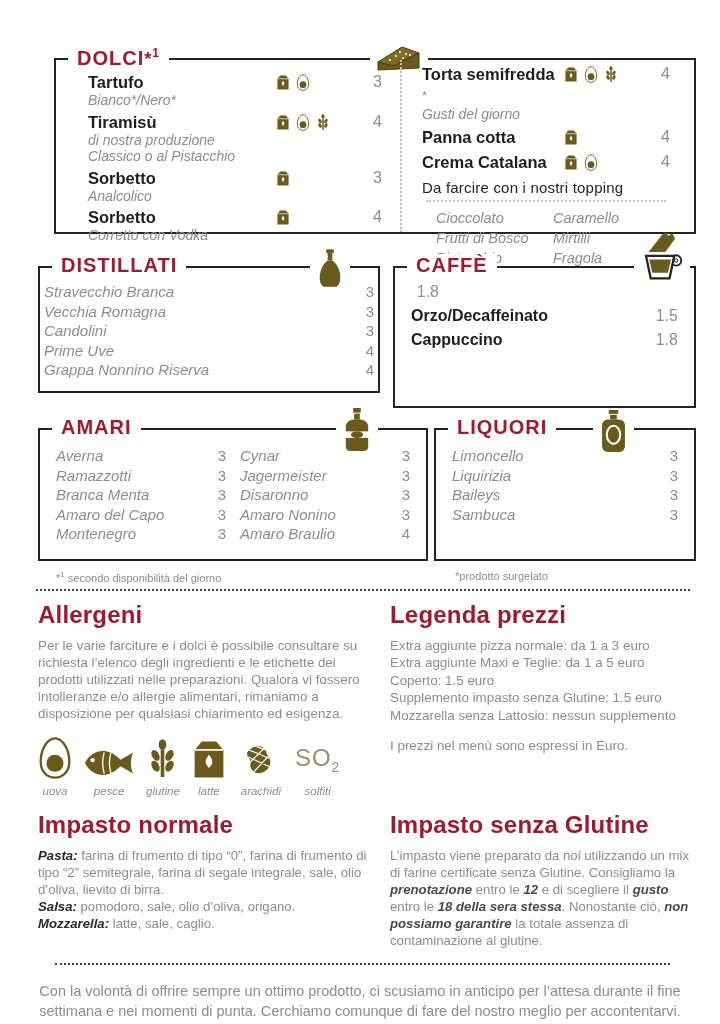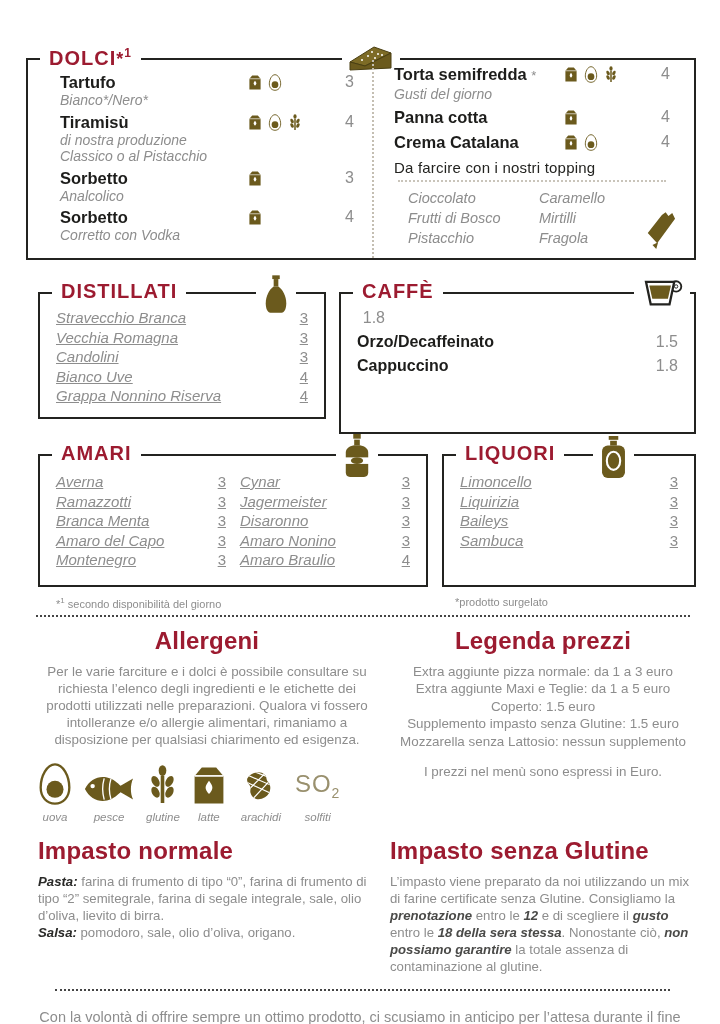--- a/index.html
+++ b/index.html
@@ -8,21 +8,21 @@
          color:#1d1d1b; font-family:"Liberation Sans", sans-serif; overflow:hidden; }
 
   
   .box{ position:relative; border:2px solid #232320; background:#fff; }
   .legend{ position:absolute; top:-14px; left:12px; background:#fff; padding:0 9px;
            font-weight:700; font-size:20px; letter-spacing:1px; color:#9c1b30; white-space:nowrap; }
   .legend .sup{ font-size:12px; vertical-align:super; }
   .legend .star{ font-size:18px; }
   .box-icon{ position:absolute; background:#fff; padding:0 6px; line-height:0; }
 
-  .box-dolci{ margin:58px 24px 0 26px; height:202px; display:flex; }
+  .box-dolci{ margin:58px 24px 0 54px; height:176px; display:flex; }
   .pane{ padding:12px 18px 0 32px; width:344px; }
   .pane.right{ flex:1; border-left:2px dotted #c4beb2; padding:4px 24px 0 20px; position:relative; }
 
   .mi{ display:flex; align-items:flex-start; margin-bottom:3px; }
   .mi-main{ flex:1; }
   .nm{ font-weight:700; font-size:16.5px; line-height:20px; color:#1d1d1b; }
   .nm .star{ color:#8d8d8d; font-weight:400; font-size:13px; }
   .ds{ font-style:italic; color:#8d8d8d; font-size:14px; line-height:16.5px; }
   .ics{ width:78px; display:flex; gap:6px; align-items:center; padding-top:2px; }
   .ai{ width:14px; height:17px; }
@@ -31,47 +31,47 @@
 
   .topping{ margin-top:7px; position:relative; }
   .topping-title{ font-size:15px; color:#232320; letter-spacing:.2px; }
   .topping-sep{ border-top:2px dotted #c9c4ba; margin:4px 4px 6px; }
   .top-cols{ display:flex; padding-left:14px; }
   .top-cols ul{ list-style:none; width:50%; }
   .top-cols li{ font-style:italic; color:#8d8d8d; font-size:14.5px; line-height:20px; }
   .pipe-wrap{ position:absolute; right:-6px; bottom:-2px; line-height:0; }
 
   .row2{ display:flex; gap:13px; margin:32px 24px 0 38px; }
-  .box-distillati{ width:288px; height:127px; padding:14px 16px 0; }
+  .box-distillati{ width:342px; height:127px; padding:14px 4px 0; }
   .box-caffe{ flex:1; height:142px; padding:12px 16px 0; }
-  .sr{ display:flex; font-style:italic; color:#8d8d8d; font-size:15px; line-height:19.5px;text-decoration:underline; }
+  .sr{ display:flex; font-style:italic; color:#8d8d8d; font-size:15px; line-height:19.5px; }
   .sr-n{ flex:1; }
   .sr-p{ width:22px; text-align:right; font-style:normal; }
   .cr{ display:flex; font-size:16px; line-height:24px; }
   .cr-n{ flex:1; font-weight:700; color:#1d1d1b; }
   .cr-p{ width:28px; text-align:right; color:#8d8d8d; }
 
-  .row3{ display:flex; gap:14px; margin:20px 24px 0 38px; }
+  .row3{ display:flex; gap:6px; margin:20px 24px 0 38px; }
   .box-amari{ width:390px; height:133px; padding:16px 16px 0; }
   .box-liquori{ flex:1; height:133px; padding:16px 16px 0; }
   .am-cols{ display:flex; }
   .am-col{ flex:1; }
   .am-col + .am-col{ padding-left:14px; }
 
   
   .footnotes{ display:grid; grid-template-columns:417px auto; margin:9px 24px 0 38px;
               font-size:11px; color:#8d8d8d; }
   .footnotes .fl{ padding-left:18px; }
   .footnotes .sup{ font-size:8px; vertical-align:super; }
   .dotline{ border-top:2px dotted #454545; height:0; }
   .dl1{ margin:5px 30px 0 36px; }
   .dl2{ margin:14px 50px 0 55px; }
 
   
-  .info{ display:grid; grid-template-columns:352px auto; margin:10px 24px 0 38px;text-align:center; }
+  .info{ display:grid; grid-template-columns:352px auto; margin:10px 24px 0 38px; }
   h2{ font-size:24px; font-weight:700; color:#9c1b30; letter-spacing:.2px; margin-bottom:8px; }
   .gtxt{ font-size:13.4px; color:#8d8d8d; line-height:17px; }
   .leg-line{ font-size:13.4px; color:#8d8d8d; line-height:17.5px; }
   .prices-note{ margin-top:13px; }
   .al-row{ display:flex; align-items:flex-end; gap:11px; margin-top:14px; }
   .al-item{ display:flex; flex-direction:column; align-items:center; gap:5px; }
   .al-lab{ font-style:italic; font-size:11.5px; color:#8d8d8d; }
   .so2{ font-size:24px; color:#99906e; letter-spacing:1px; line-height:26px; }
   .so2 sub{ font-size:14px; }
 
@@ -312,21 +312,21 @@
         </div>
       <div class="sr">
           <span class="sr-n">Vecchia Romagna</span>
           <span class="sr-p">3</span>
         </div>
       <div class="sr">
           <span class="sr-n">Candolini</span>
           <span class="sr-p">3</span>
         </div>
       <div class="sr">
-          <span class="sr-n">Bianco Uve</span>
+          <span class="sr-n">Prime Uve</span>
           <span class="sr-p">4</span>
         </div>
       <div class="sr">
           <span class="sr-n">Grappa Nonnino Riserva</span>
           <span class="sr-p">4</span>
         </div>
     </section>
 
     <section class="box box-caffe">
       <div class="legend">CAFFÈ</div>
@@ -482,20 +482,21 @@
       <div class="leg-line">Mozzarella senza Lattosio: nessun supplemento</div>
       <div class="leg-line prices-note">I prezzi nel menù sono espressi in Euro.</div>
     </div>
   </div>
 
   <div class="impasto">
     <div style="padding-right:16px;">
       <h2>Impasto normale</h2>
       <p class="ing"><span class="lab">Pasta:</span><span> farina di frumento di tipo “0”, farina di frumento di tipo “2” semitegrale, farina di segale integrale, sale, olio d’oliva, lievito di birra.</span></p>
       <p class="ing"><span class="lab">Salsa:</span><span> pomodoro, sale, olio d’oliva, origano.</span></p>
+      <p class="ing"><span class="lab">Mozzarella:</span><span> latte, sale, caglio.</span></p>
     </div>
     <div class="imp-right">
       <h2>Impasto senza Glutine</h2>
       <p class="ing"><span>L’impasto viene preparato da noi utilizzando un mix di farine certificate senza Glutine. Consigliamo la </span><span class="em">prenotazione</span><span> entro le </span><span class="em">12</span><span> e di scegliere il </span><span class="em">gusto</span><span> entro le </span><span class="em">18 della sera stessa</span><span>. Nonostante ciò, </span><span class="em">non possiamo garantire</span><span> la totale assenza di contaminazione al glutine.</span></p>
     </div>
   </div>
 
   <div class="dotline dl2"></div>
 
   <p class="apology">Con la volontà di offrire sempre un ottimo prodotto, ci scusiamo in anticipo per l’attesa durante il fine settimana e nei momenti di punta. Cerchiamo comunque di fare del nostro meglio per accontentarvi.</p>

